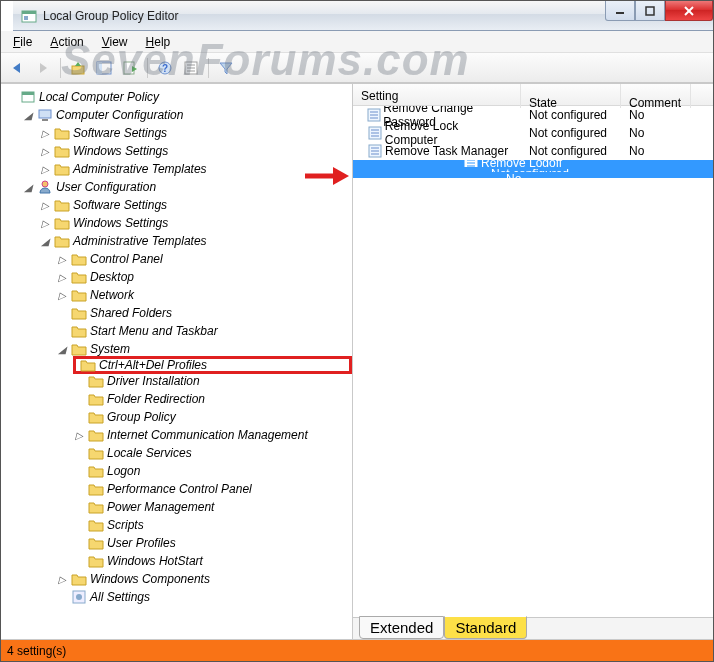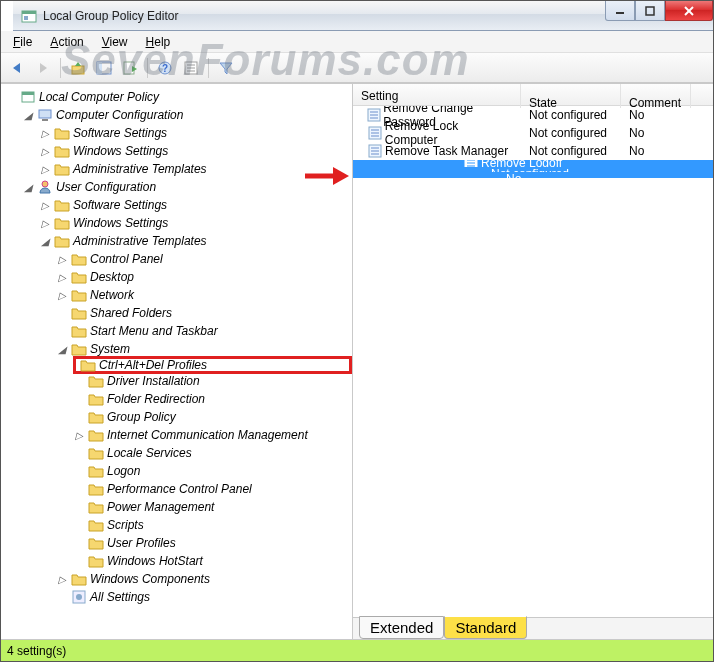--- a/index.html
+++ b/index.html
@@ -122,21 +122,21 @@
   .list-tab {
     padding:2px 10px; border:1px solid #aaa;
     border-top-left-radius:0; border-top-right-radius:0;
     border-bottom-left-radius:4px; border-bottom-right-radius:4px;
     background:#f9f9f9; font-size:15px; position:relative; top:0;
   }
   .list-tab.active { background:#fde047; border-top-color:#fff; }
   
   .statusbar {
     position:absolute; bottom:0; left:0; right:0; height:22px;
-    border-top:1px solid #c9c9c9; background:#bef264;
+    border-top:1px solid #c9c9c9; background:#f97316;
     display:flex; align-items:center; padding:0 6px;
   }
   
   .watermark {
     position:absolute; top:34px; left:60px; right:20px;
     font-size:44px; font-weight:700; font-style:italic;
     color:rgba(100,110,120,0.35); letter-spacing:1px;
     pointer-events:none; white-space:nowrap;
     font-family: "Segoe UI", Arial, sans-serif;
   }

